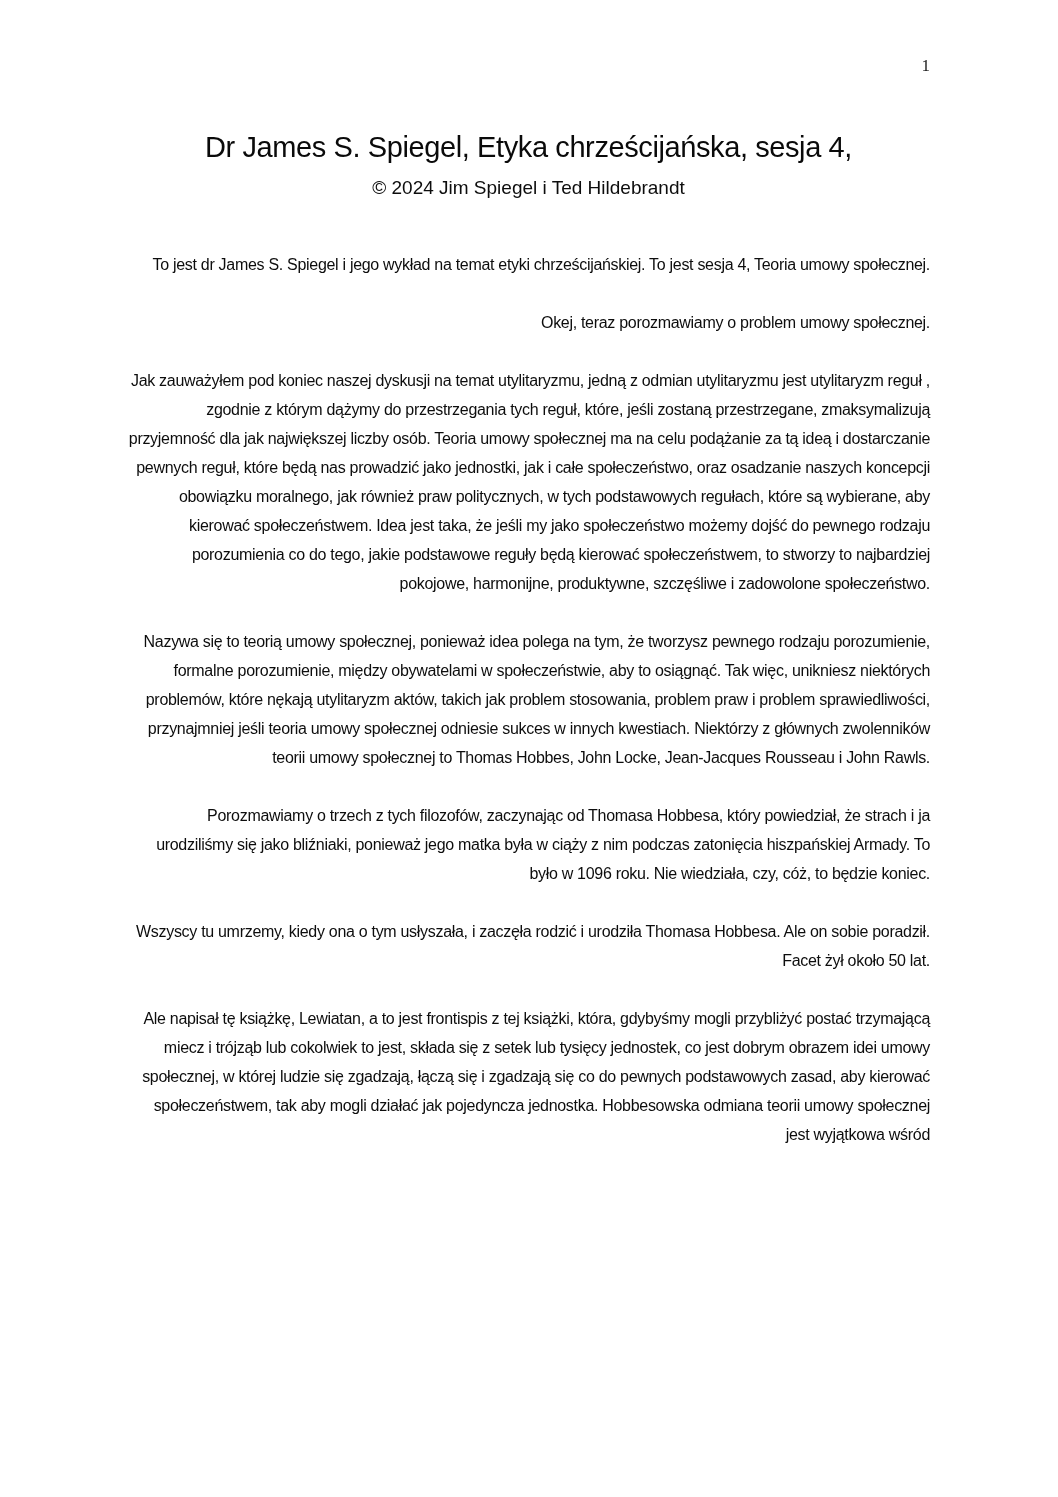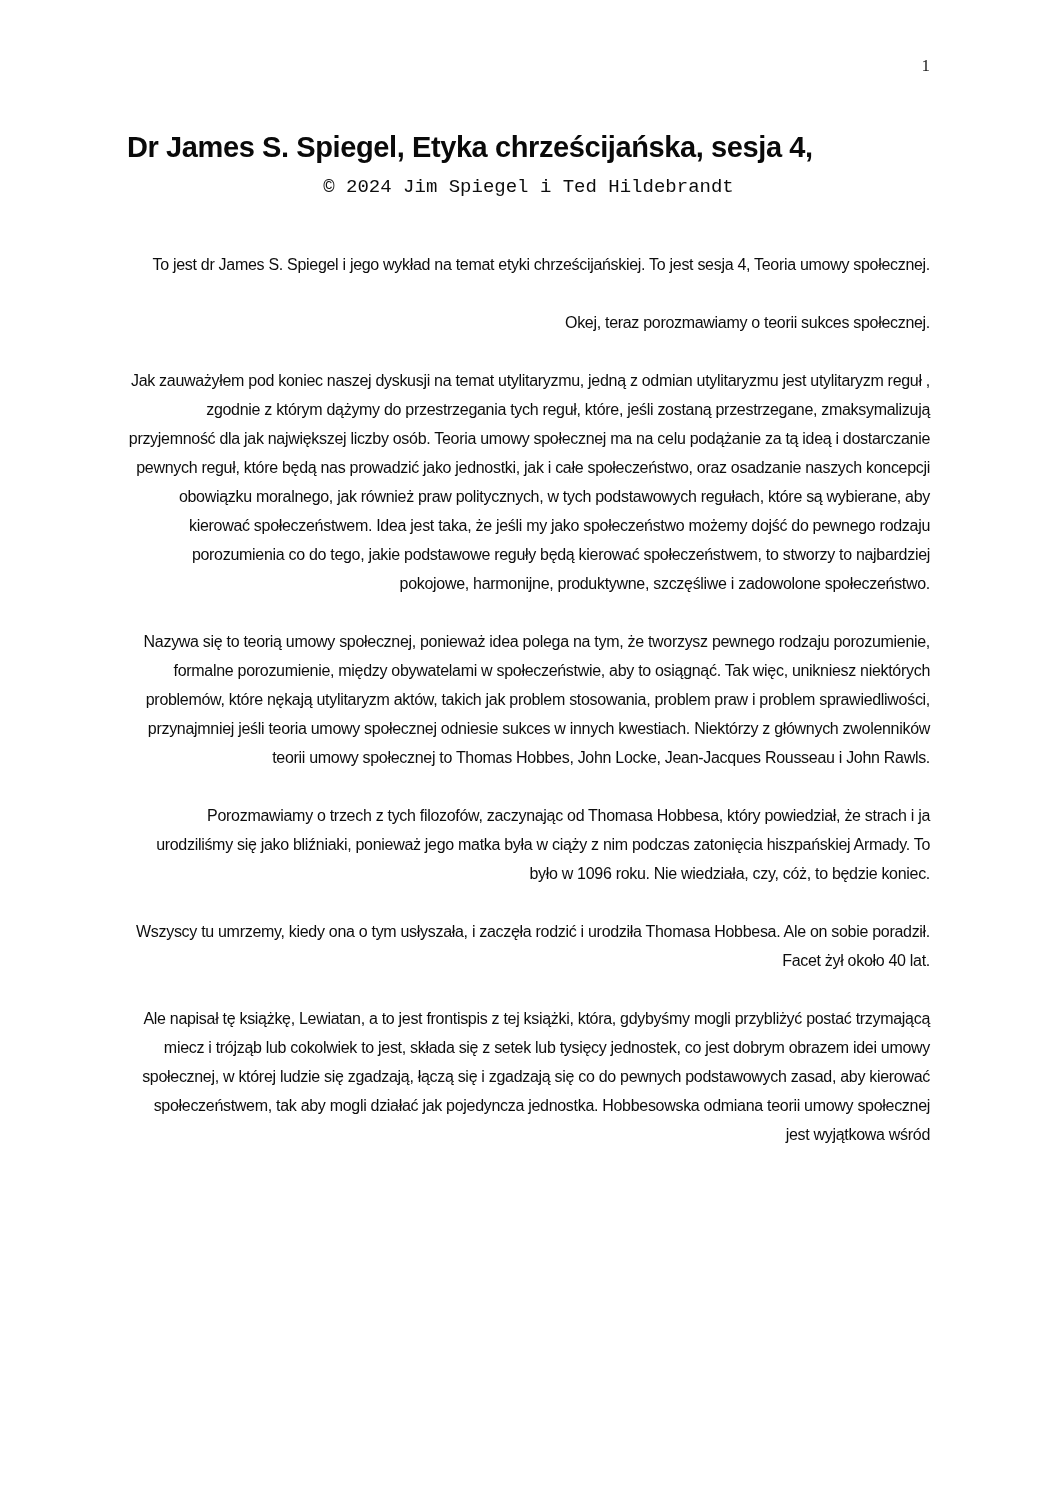--- a/index.html
+++ b/index.html
@@ -21,36 +21,36 @@
   }
   .page-number {
     text-align: right;
     font-family: "Liberation Serif", serif;
     font-size: 17px;
     line-height: 20px;
     color: #1a1a1a;
   }
   .doc-title {
     margin: 46px 0 0 0;
+    text-align: center;
     font-size: 29px;
-    font-weight: 700;
+    font-weight: 400;
     line-height: 50px;
     letter-spacing: -0.4px;
     color: #0a0a0a;
   }
   .doc-title .title-line {
     display: block;
   }
   .copyright {
     margin-top: 3px;
     text-align: center;
     font-size: 19px;
     line-height: 25px;
     color: #0d0d0d;
-    font-family: Liberation Mono, monospace;
   }
   .body-text {
     margin-top: 50px;
     font-size: 16px;
     line-height: 29px;
     letter-spacing: -0.3px;
     color: #0d0d0d;
     text-align: right;
   }
   .body-text p {
@@ -65,21 +65,21 @@
   <div class="page-number">1</div>
 
   <h1 class="doc-title">
     <span class="title-line">Dr James S. Spiegel, Etyka chrześcijańska, sesja 4,</span>
   </h1>
 
   <div class="copyright">© 2024 Jim Spiegel i Ted Hildebrandt</div>
 
   <div class="body-text">
     <p>To jest dr James S. Spiegel i jego wykład na temat etyki chrześcijańskiej. To jest sesja 4, Teoria umowy społecznej.</p>
-    <p>Okej, teraz porozmawiamy o teorii sukces społecznej.</p>
+    <p>Okej, teraz porozmawiamy o problem umowy społecznej.</p>
     <p>Jak zauważyłem pod koniec naszej dyskusji na temat utylitaryzmu, jedną z odmian utylitaryzmu jest utylitaryzm reguł , zgodnie z którym dążymy do przestrzegania tych reguł, które, jeśli zostaną przestrzegane, zmaksymalizują przyjemność dla jak największej liczby osób. Teoria umowy społecznej ma na celu podążanie za tą ideą i dostarczanie pewnych reguł, które będą nas prowadzić jako jednostki, jak i całe społeczeństwo, oraz osadzanie naszych koncepcji obowiązku moralnego, jak również praw politycznych, w tych podstawowych regułach, które są wybierane, aby kierować społeczeństwem. Idea jest taka, że jeśli my jako społeczeństwo możemy dojść do pewnego rodzaju porozumienia co do tego, jakie podstawowe reguły będą kierować społeczeństwem, to stworzy to najbardziej pokojowe, harmonijne, produktywne, szczęśliwe i zadowolone społeczeństwo.</p>
     <p>Nazywa się to teorią umowy społecznej, ponieważ idea polega na tym, że tworzysz pewnego rodzaju porozumienie, formalne porozumienie, między obywatelami w społeczeństwie, aby to osiągnąć. Tak więc, unikniesz niektórych problemów, które nękają utylitaryzm aktów, takich jak problem stosowania, problem praw i problem sprawiedliwości, przynajmniej jeśli teoria umowy społecznej odniesie sukces w innych kwestiach. Niektórzy z głównych zwolenników teorii umowy społecznej to Thomas Hobbes, John Locke, Jean-Jacques Rousseau i John Rawls.</p>
     <p>Porozmawiamy o trzech z tych filozofów, zaczynając od Thomasa Hobbesa, który powiedział, że strach i ja urodziliśmy się jako bliźniaki, ponieważ jego matka była w ciąży z nim podczas zatonięcia hiszpańskiej Armady. To było w 1096 roku. Nie wiedziała, czy, cóż, to będzie koniec.</p>
-    <p>Wszyscy tu umrzemy, kiedy ona o tym usłyszała, i zaczęła rodzić i urodziła Thomasa Hobbesa. Ale on sobie poradził. Facet żył około 40 lat.</p>
+    <p>Wszyscy tu umrzemy, kiedy ona o tym usłyszała, i zaczęła rodzić i urodziła Thomasa Hobbesa. Ale on sobie poradził. Facet żył około 50 lat.</p>
     <p>Ale napisał tę książkę, Lewiatan, a to jest frontispis z tej książki, która, gdybyśmy mogli przybliżyć postać trzymającą miecz i trójząb lub cokolwiek to jest, składa się z setek lub tysięcy jednostek, co jest dobrym obrazem idei umowy społecznej, w której ludzie się zgadzają, łączą się i zgadzają się co do pewnych podstawowych zasad, aby kierować społeczeństwem, tak aby mogli działać jak pojedyncza jednostka. Hobbesowska odmiana teorii umowy społecznej jest wyjątkowa wśród</p>
   </div>
 
 </div>
 
 </body></html>

